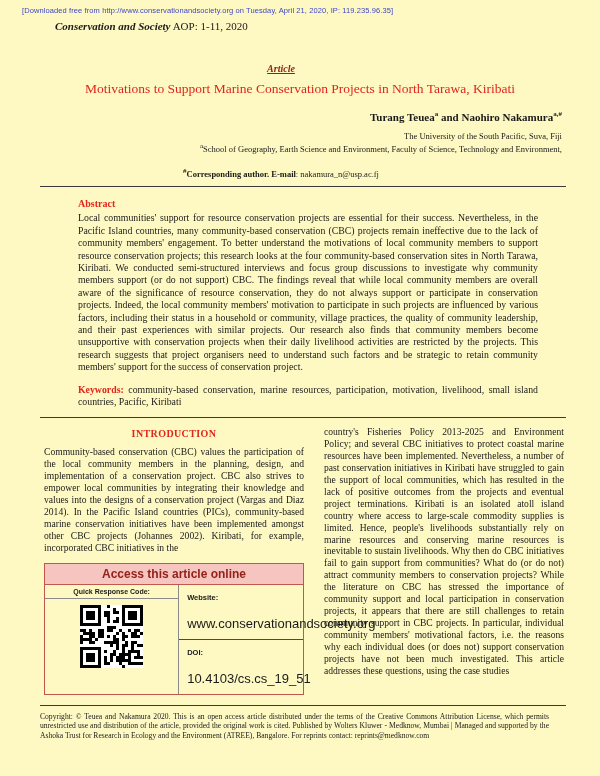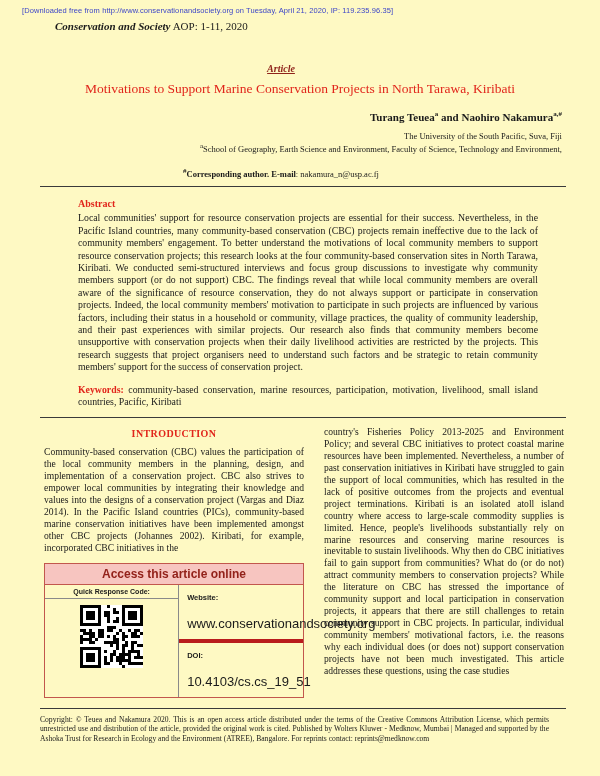--- a/index.html
+++ b/index.html
@@ -68,21 +68,21 @@
   }
   .ab-body { display: flex; }
   .ab-left { width: 52%; border-right: 1px solid #8a8a8a; text-align: center; }
   .ab-qr-label {
     font-size: 7px; font-weight: bold; padding: 3px 0;
     border-bottom: 1px solid #8a8a8a;
   }
   .ab-qr-wrap { padding: 6px 0 7px 0; }
   .ab-right { width: 48%; display: flex; flex-direction: column; }
   .ab-cell { padding: 8px 0 8px 8px; flex: 1; }
-  .ab-cell-website { border-bottom: 4px solid #b91c1c; }
+  .ab-cell-website { border-bottom: 1px solid #b91c1c; }
   .ab-label { font-size: 7.5px; font-weight: bold; }
   .ab-value { font-size: 13px; margin-top: 14px; }
   .rule-3 { margin-top: 10px; }
   .footer-copyright {
     margin: 6px 51px 0 40px; font-size: 7.6px; line-height: 9.8px;
     text-align: justify;
   }
 </style>
 </head>
 <body>

